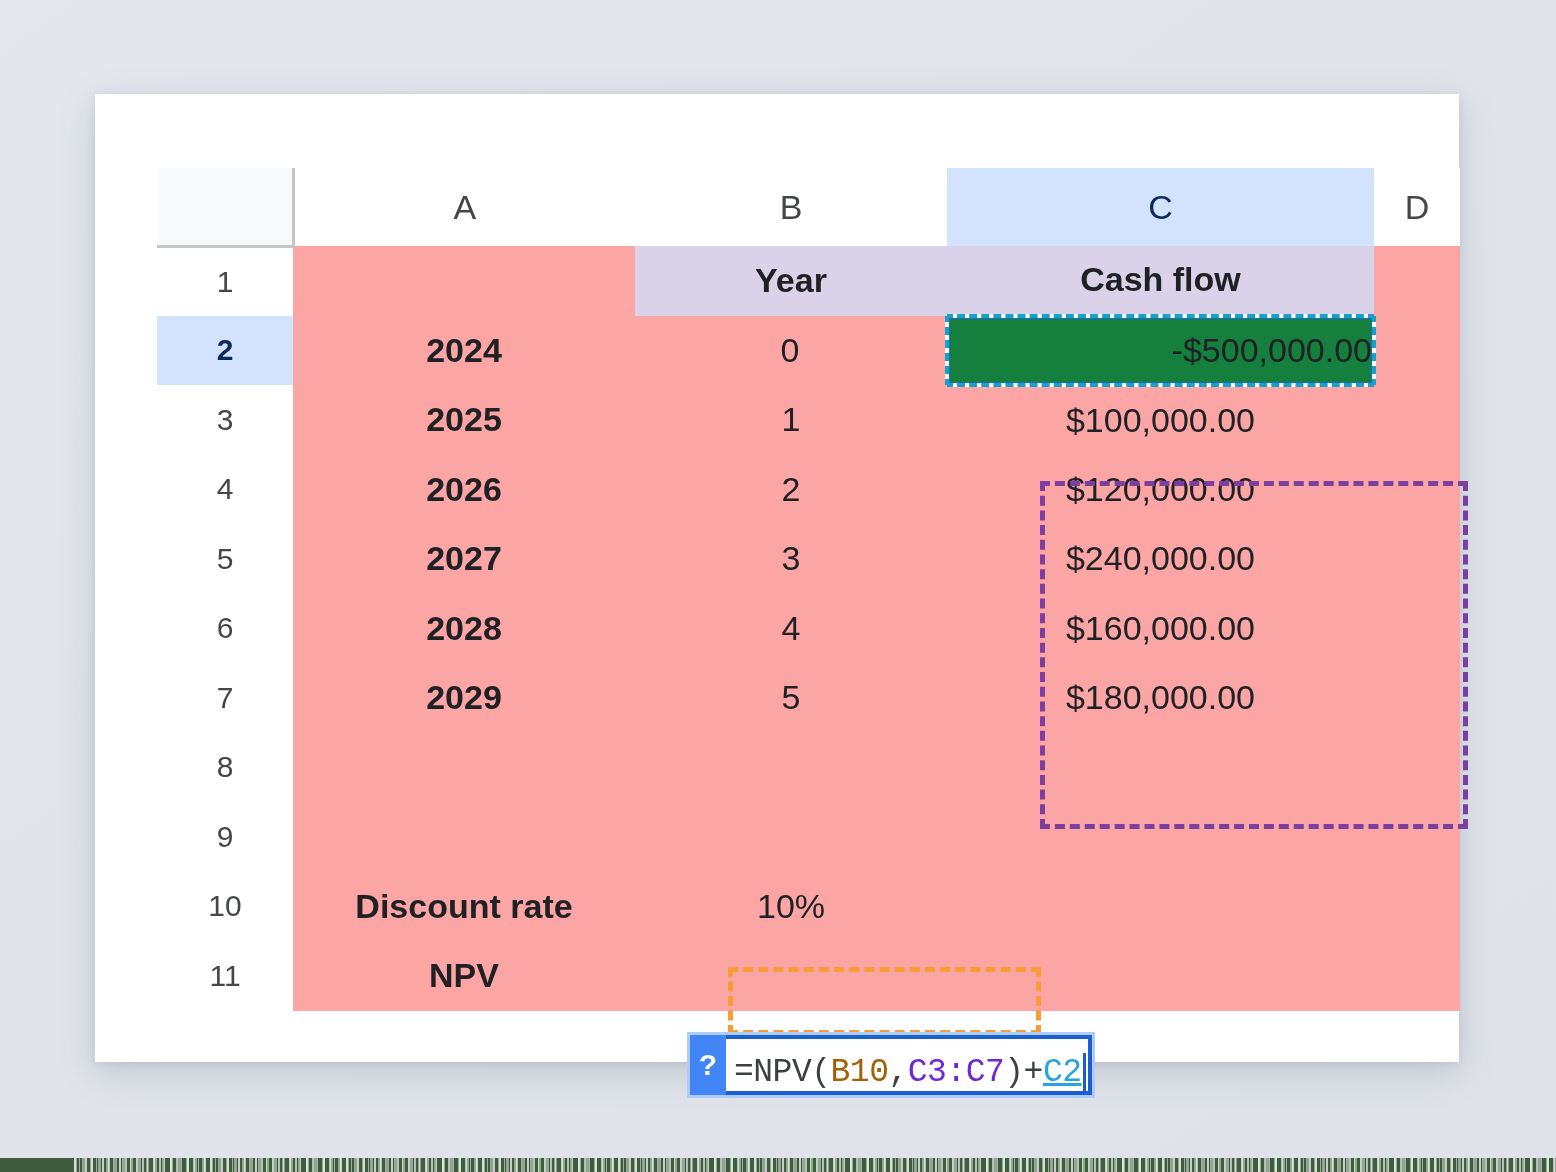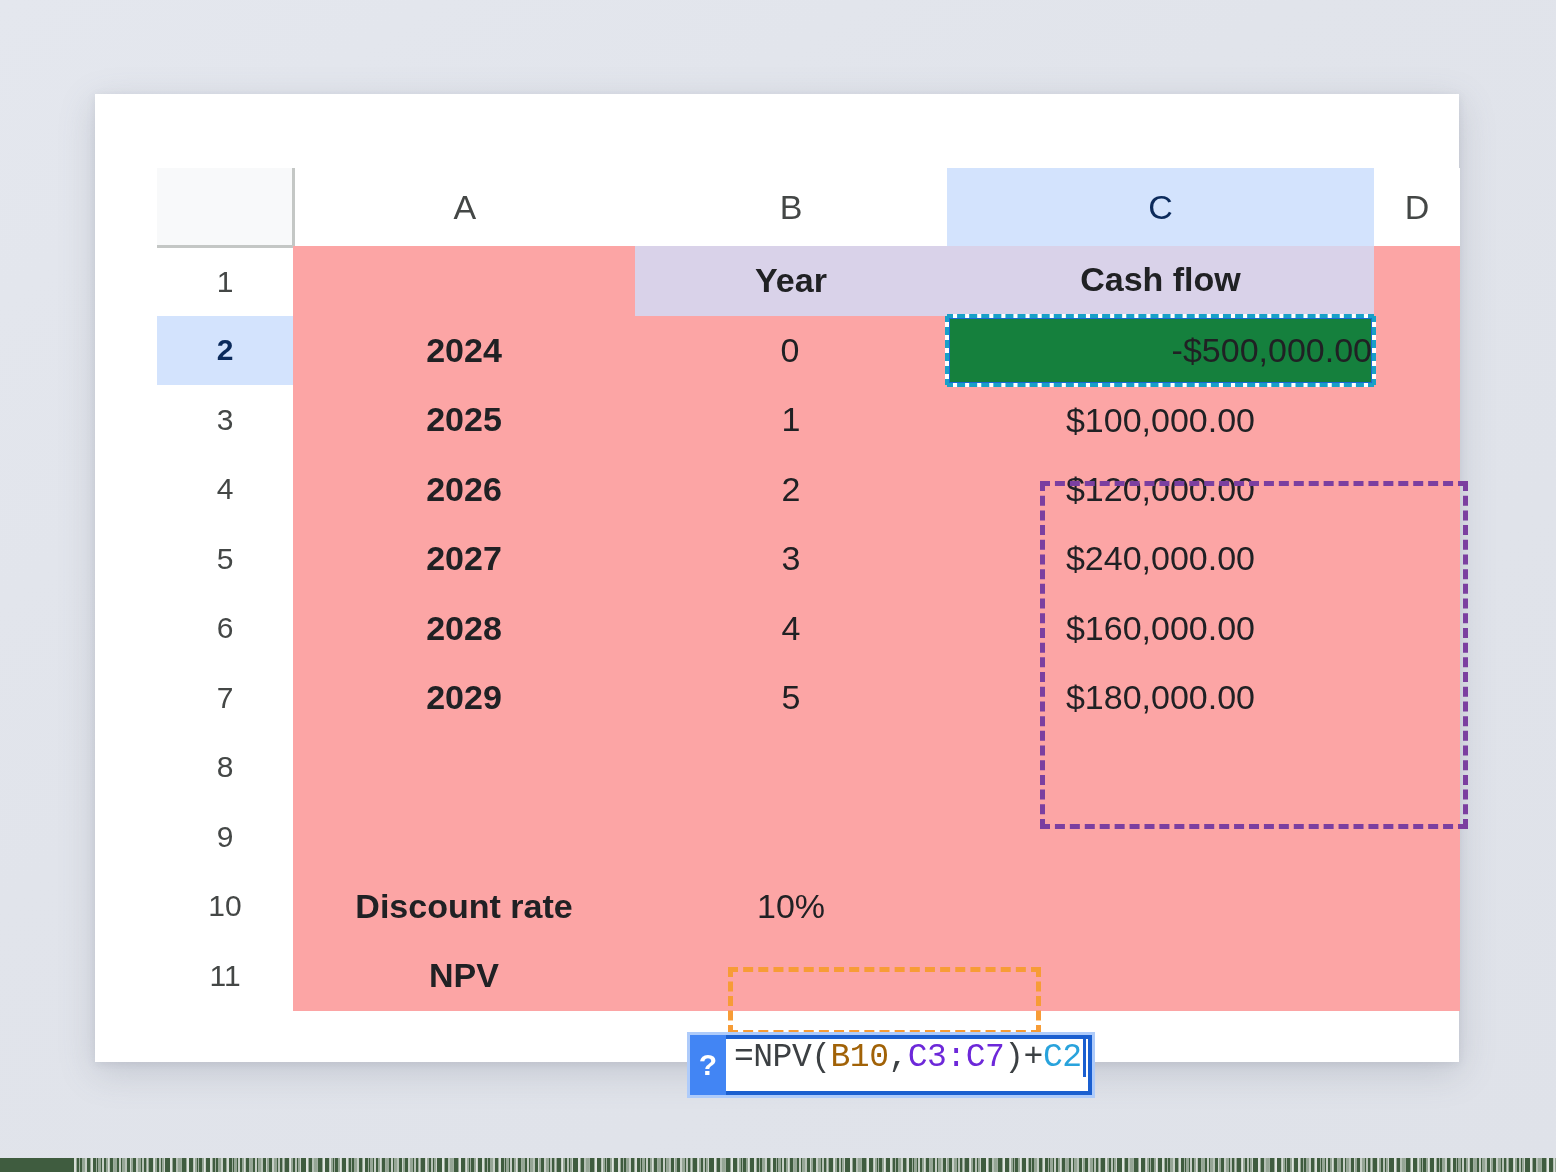--- a/index.html
+++ b/index.html
@@ -162,32 +162,32 @@
     align-items: center;
     justify-content: center;
     line-height: 1;
     flex: 0 0 auto;
   }
   .fx-input {
     background: #ffffff;
     border: 4px solid #1a5fd0;
     border-left: 0;
     display: flex;
-    align-items: flex-start;
+    align-items: flex-end;
     padding: 0 2px 0 8px;
     font-family: "Liberation Mono", monospace;
     font-size: 33px;
     white-space: pre;
     letter-spacing: -0.5px;
     color: #202124;
   }
   .tok-plain  { color: #3c4043; }
   .tok-orange { color: #a16207; }
   .tok-purple { color: #6d28d9; }
-  .tok-blue   { color: #29a3dc; }
+  .tok-blue   { color: #29a3dc; text-decoration: underline; }
   .fx-caret {
     display: inline-block;
     width: 3px;
     height: 38px;
     background: #1a5fd0;
     margin-left: 1px;
   }
 
   
   .green-bar {

